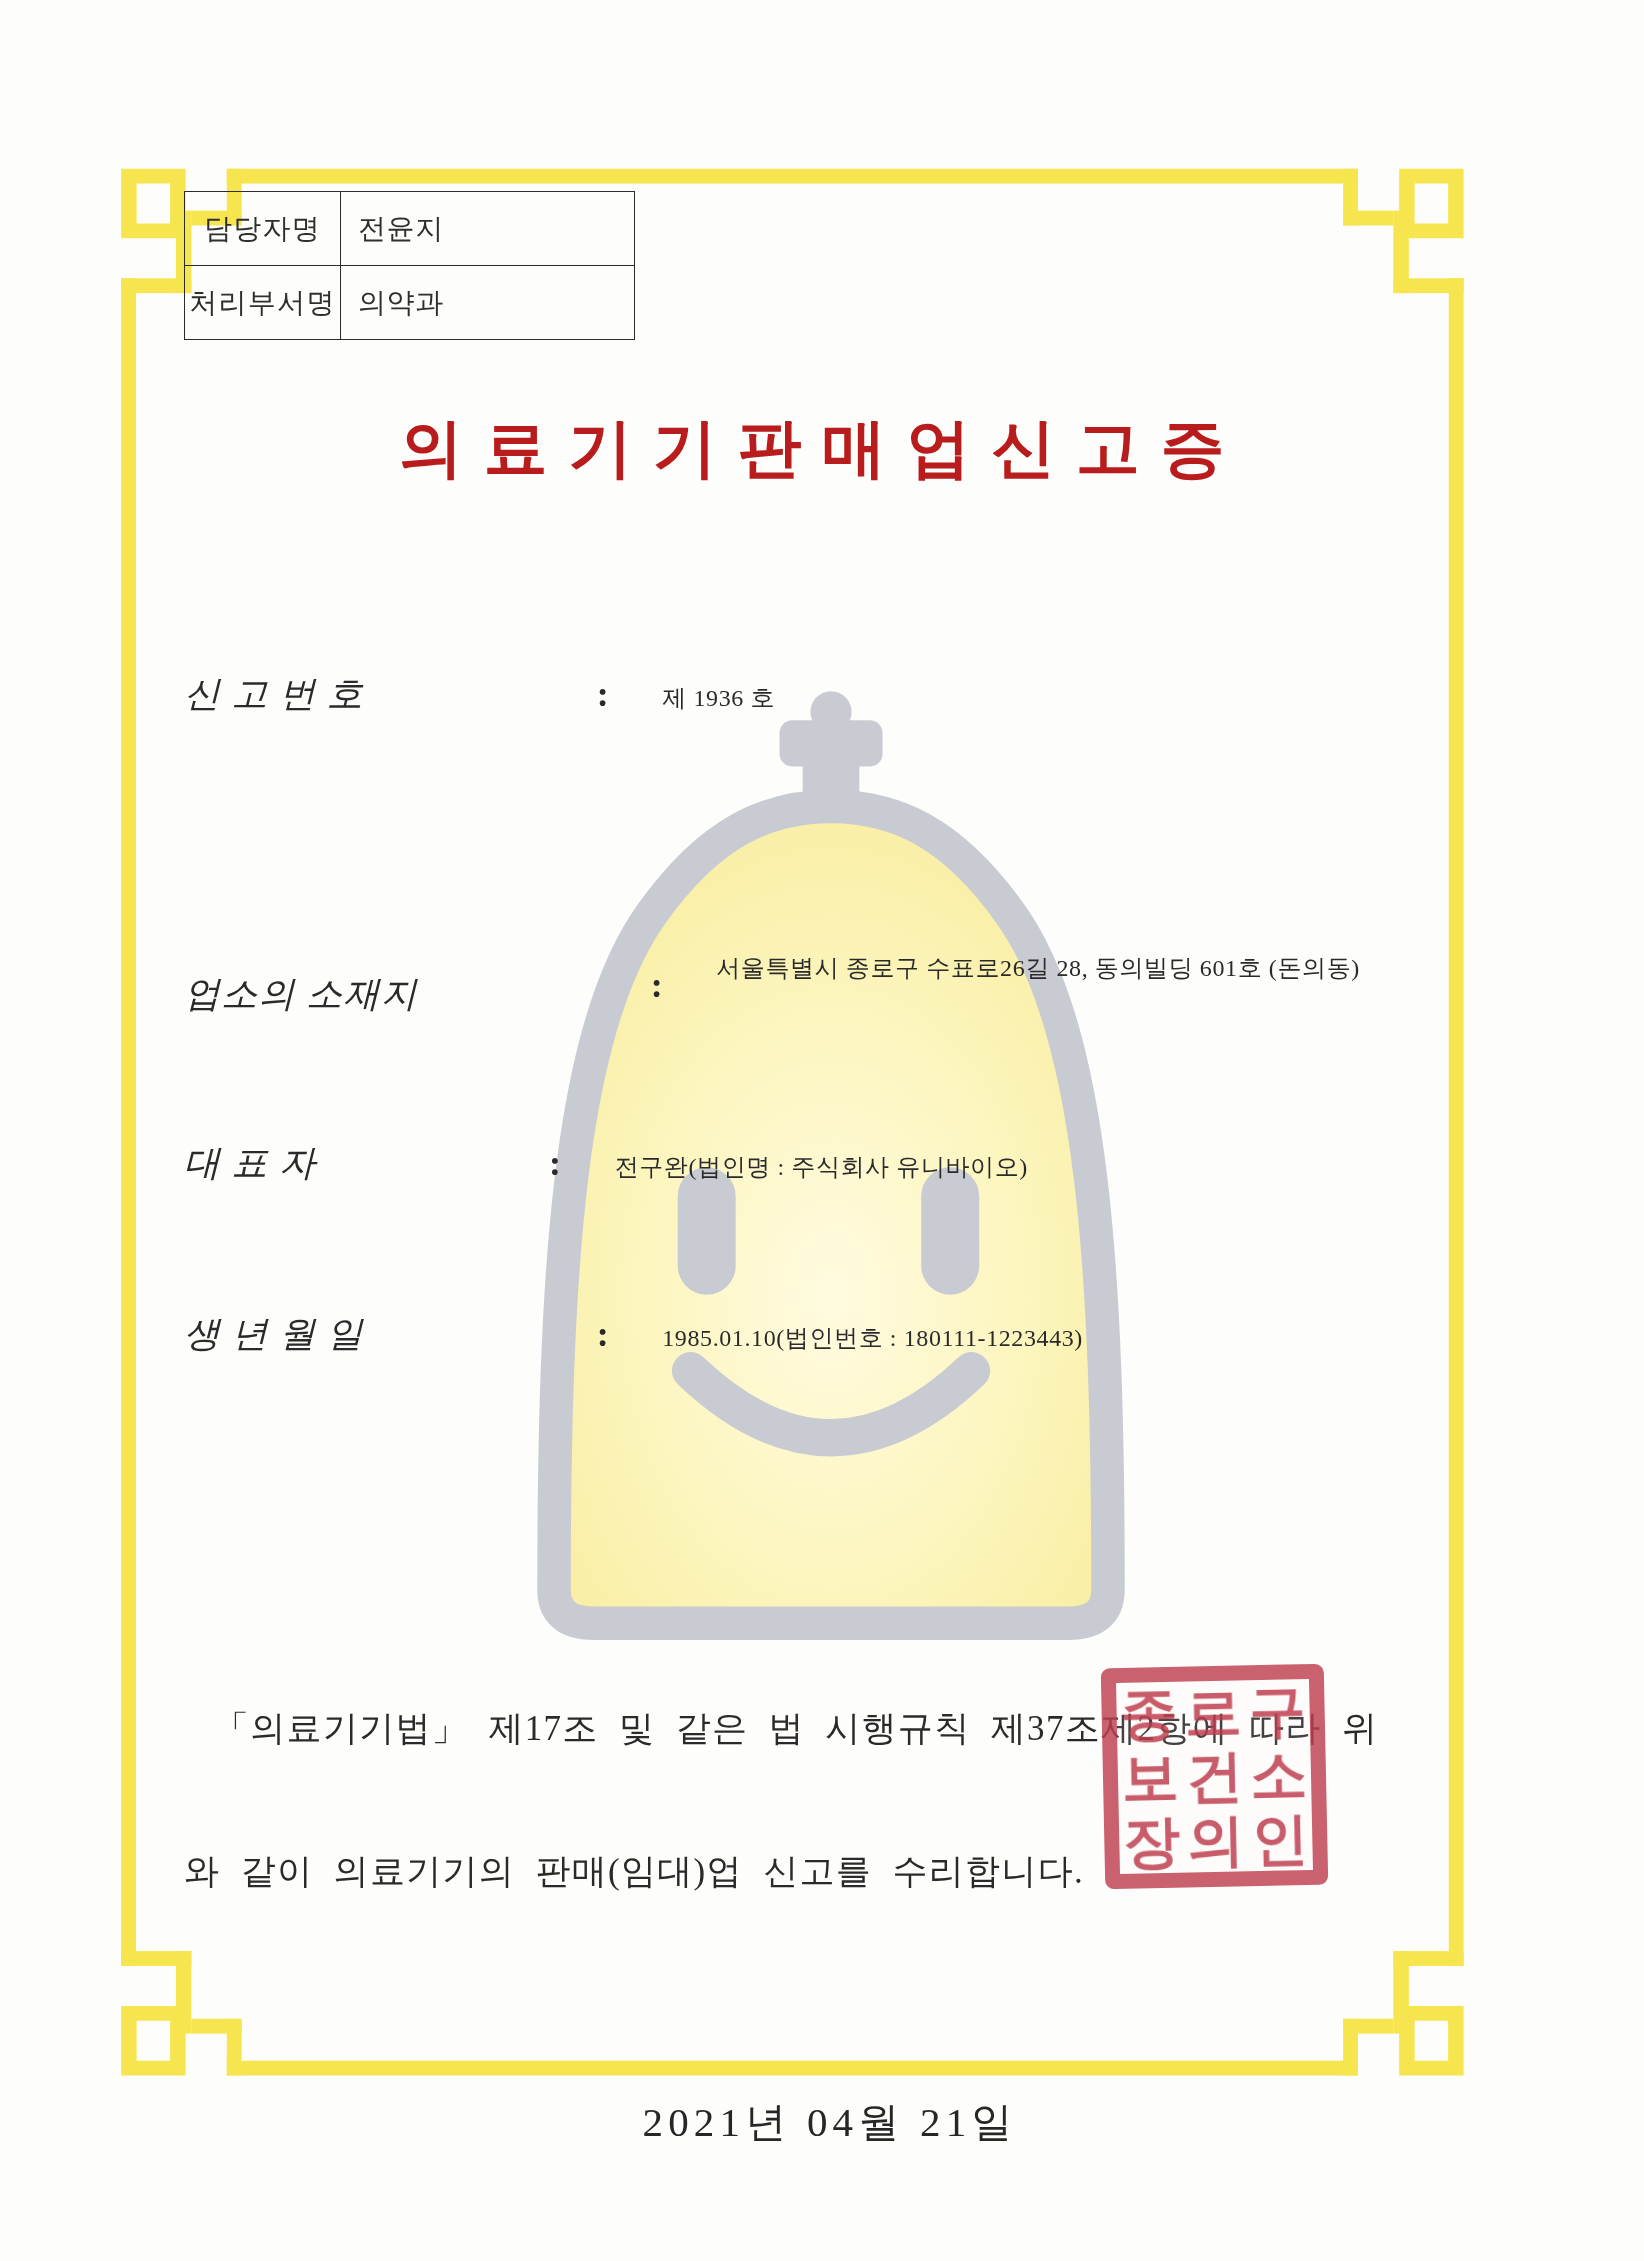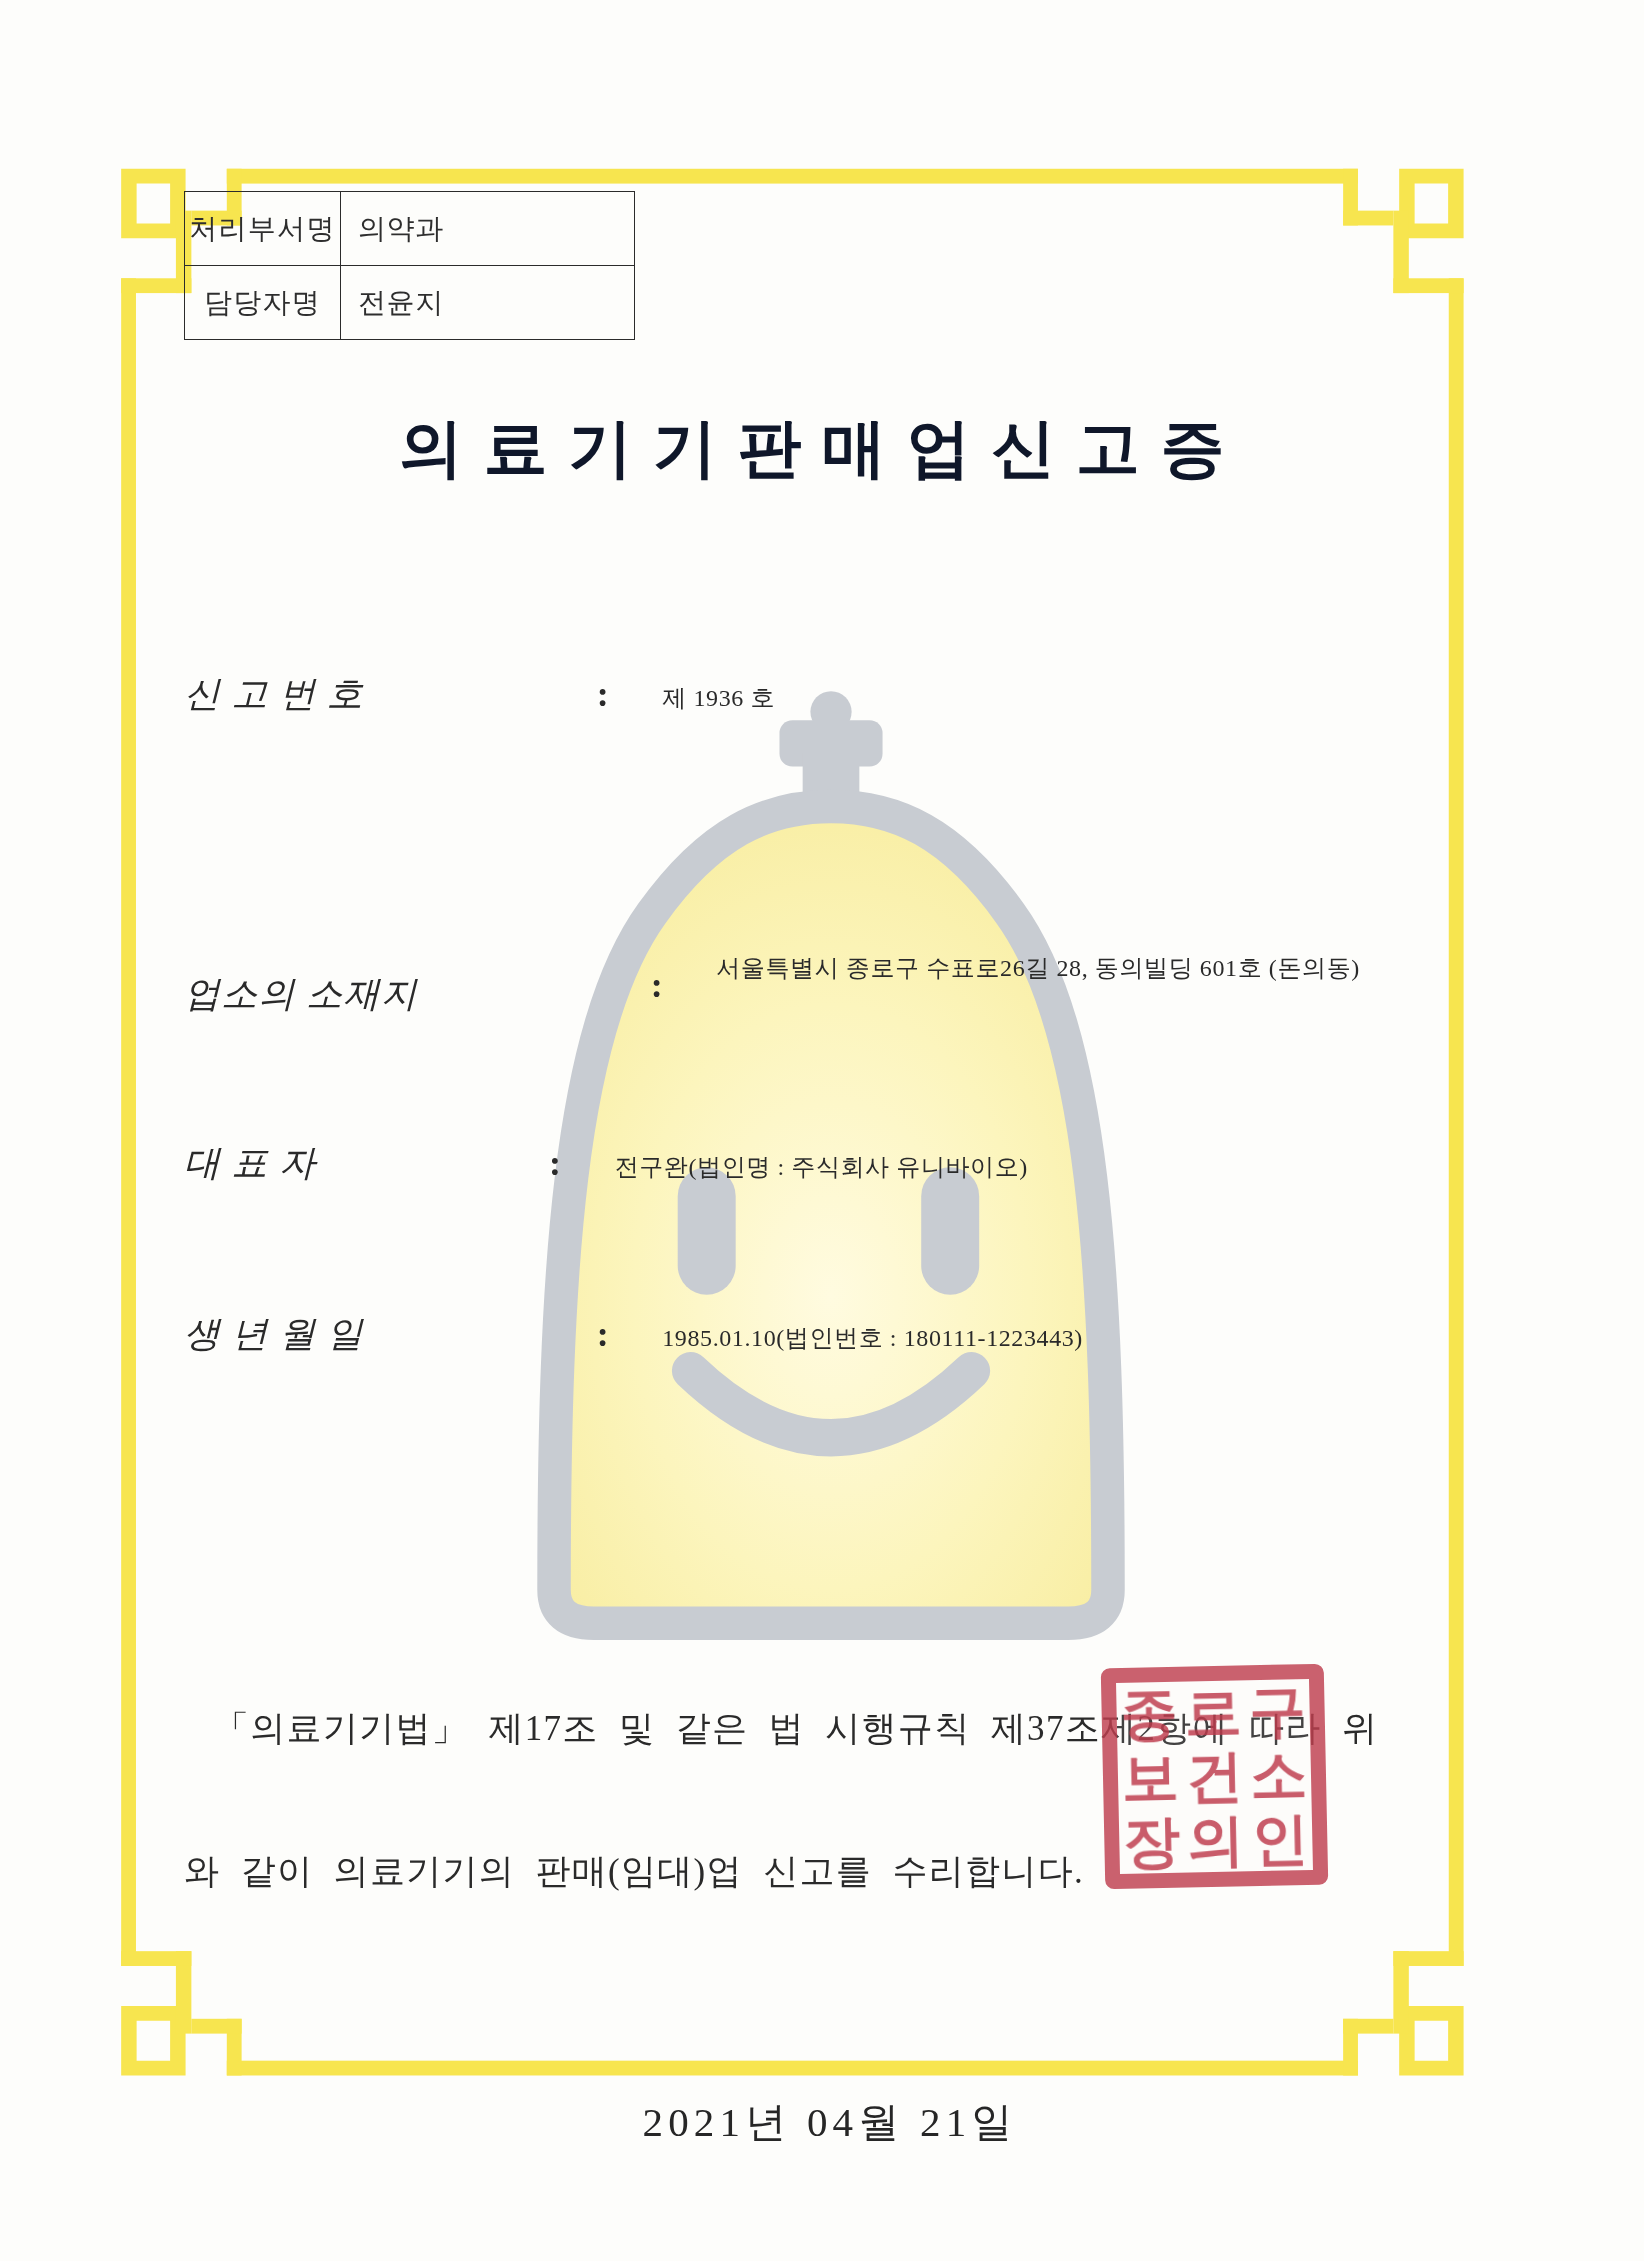--- a/index.html
+++ b/index.html
@@ -17,21 +17,21 @@
     font-size:28px; color:#2e2e2e;
   }
   .info-table td{border:1.3px solid #2b2b2b; height:50px; padding:0;}
   .info-table td.lbl{width:155px; text-align:center; letter-spacing:1.3px;}
   .info-table td.val{padding-left:17px; letter-spacing:0.6px;}
   .info-table{border:1.9px solid #2b2b2b;}
   
   .title{
     position:absolute; left:0; right:0; top:405px; margin:0;
     text-align:center; font-size:64px; font-weight:bold;
-    letter-spacing:20.6px; color:#0f172a; white-space:nowrap;
+    letter-spacing:20.6px; color:#b91c1c; white-space:nowrap;
   }
   
   .field-label{position:absolute; left:184px; font-size:36px; letter-spacing:1.3px; white-space:nowrap;font-style:italic;}
   .field-colon{position:absolute; left:414px; font-size:36px; font-weight:bold;}
   .field-value{position:absolute; left:465px; font-size:24px; letter-spacing:0.6px; white-space:nowrap;}
   .field-value.wrap{white-space:normal; width:821px; line-height:44px; word-break:break-all;}
   
   .body-line{position:absolute; font-size:35px; letter-spacing:1.3px; word-spacing:10.3px; white-space:nowrap;}
   
   .date-line{
@@ -119,26 +119,26 @@
     <g>
       <rect x="1052" y="1812" width="90" height="198" rx="45" fill="#c8ccd2"></rect>
       <rect x="1430" y="1812" width="90" height="198" rx="45" fill="#c8ccd2"></rect>
       <path d="M 1072 2128 Q 1290 2336 1508 2128" fill="none" stroke="#c8ccd2" stroke-width="58" stroke-linecap="round"></path>
     </g>
   </svg>
 
   <table class="info-table">
     <tbody>
         <tr>
+      <td class="lbl">담당자명</td>
+      <td class="val">전윤지</td>
+    </tr>
+    <tr>
       <td class="lbl">처리부서명</td>
       <td class="val">의약과</td>
-    </tr>
-    <tr>
-      <td class="lbl">담당자명</td>
-      <td class="val">전윤지</td>
     </tr>
   </tbody>
     </table>
 
   <h1 class="title z-text">의료기기판매업신고증</h1>
 
   <div>
     <span class="field-label z-text" style="top:583px">신 고 번 호</span>
     <span class="field-colon z-text" style="top:583px">:</span>
     <span class="field-value z-text" style="top:583px">제 1936 호</span>

